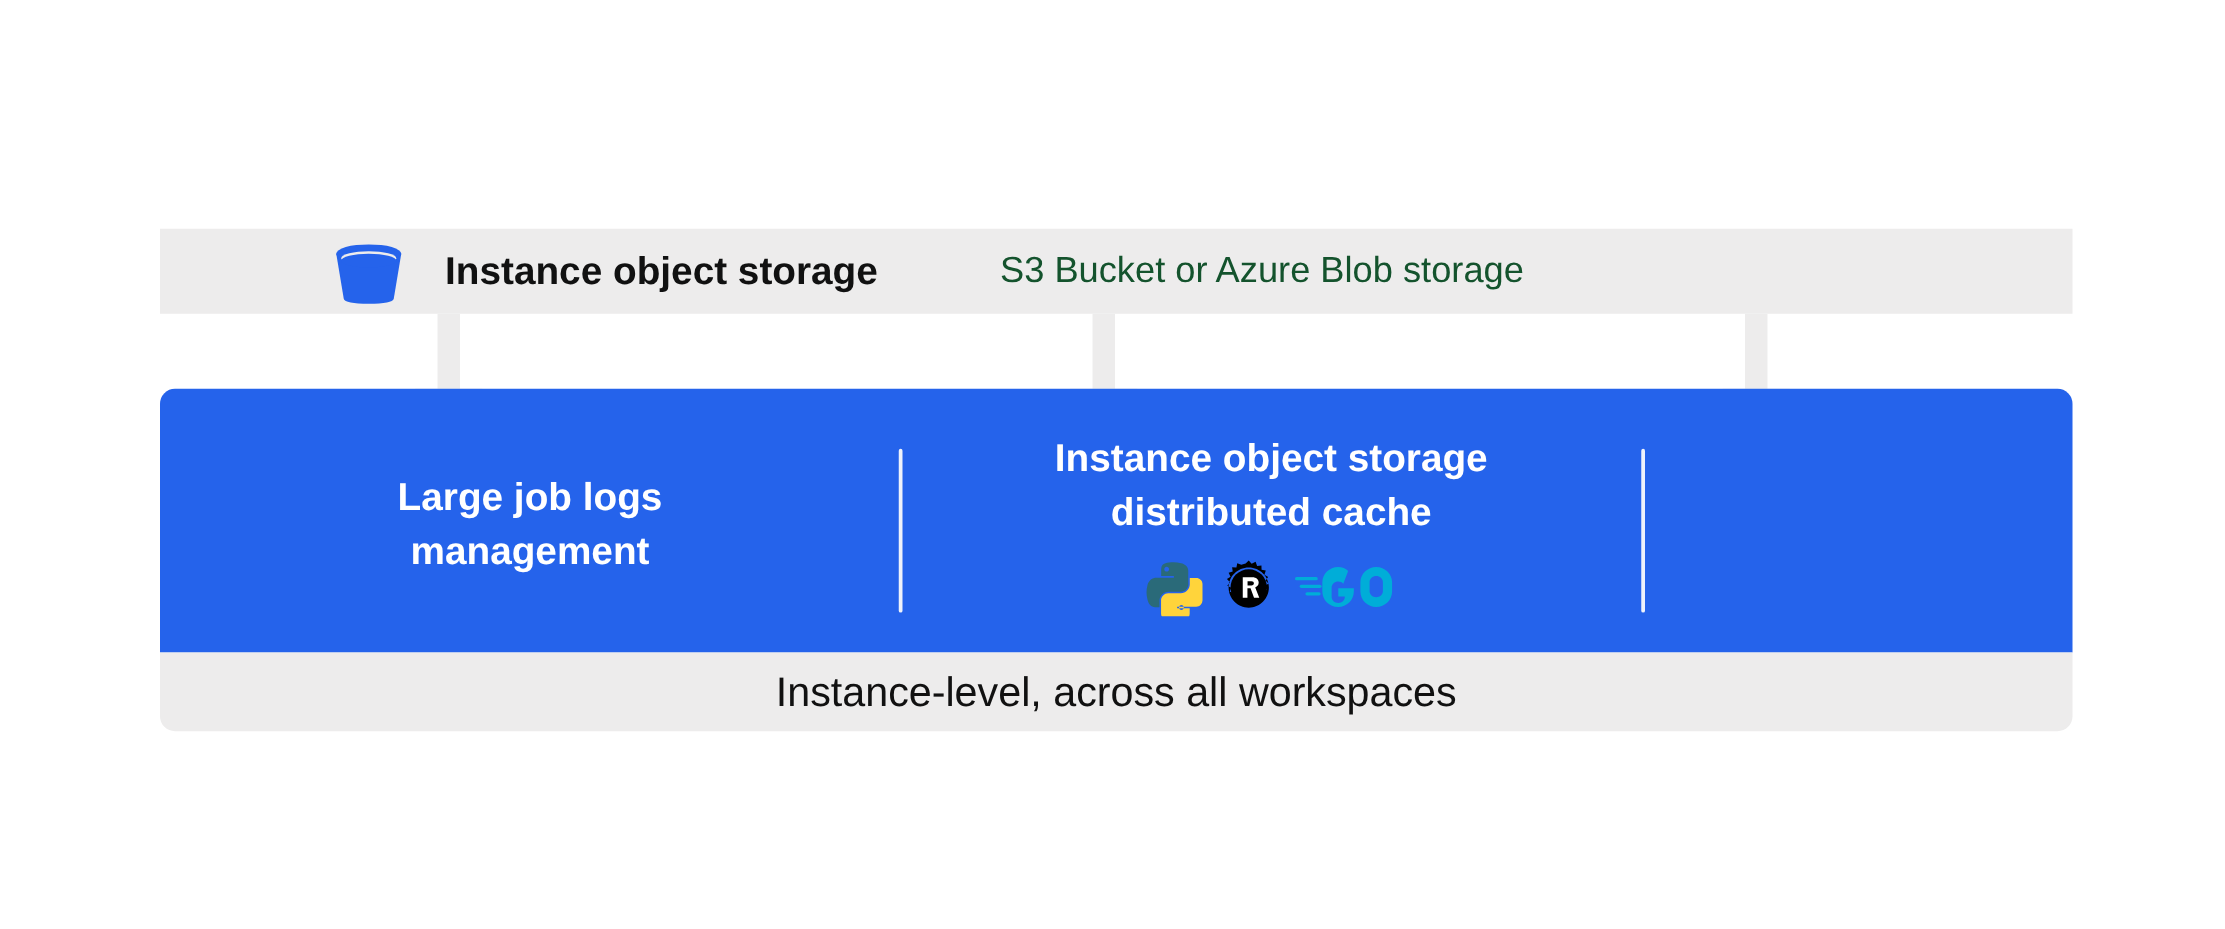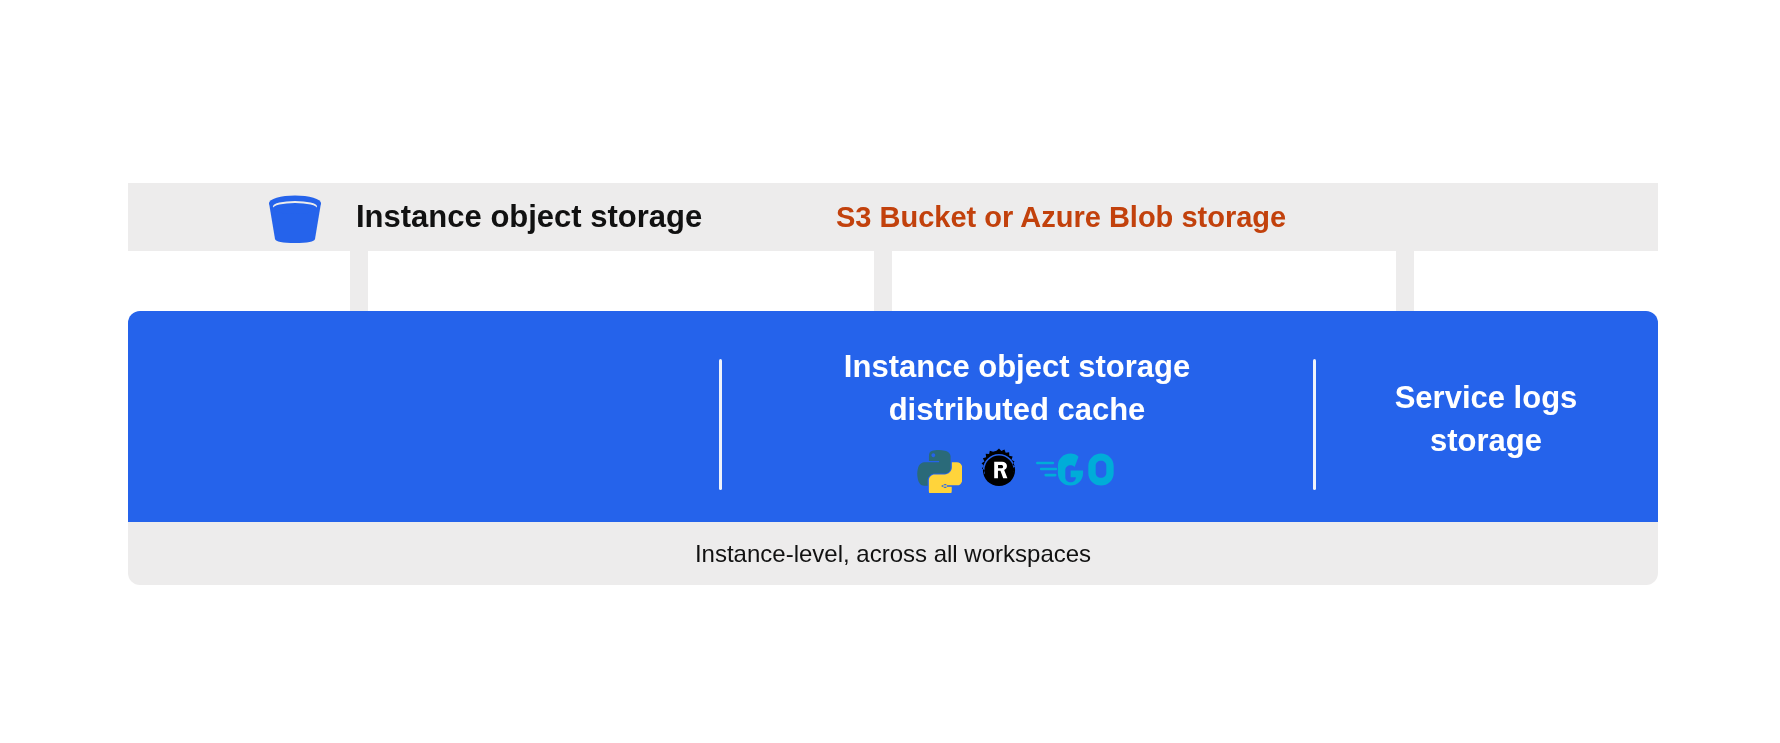--- a/index.html
+++ b/index.html
@@ -72,25 +72,24 @@
     color: #111111;
     font-size: 31px;
     font-weight: bold;
     white-space: nowrap;
   }
   .storage-sublabel {
     position: absolute;
     left: 672px;
     top: 50%;
     transform: translateY(-50%);
-    color: #c2410c;
+    color: #14532d;
     font-size: 29px;
-    font-weight: bold;
+    font-weight: normal;
     white-space: nowrap;
-    margin-left: 36px;
   }
 
   
   .connector {
     position: absolute;
     top: 166px;
     width: 54px;
     height: 100px;
   }
   .connector svg { display: block; }
@@ -158,21 +157,21 @@
     height: 63px;
     background: #EDECEC;
     border-radius: 0 0 12px 12px;
     display: flex;
     align-items: center;
     justify-content: center;
     box-sizing: border-box;
   }
   .footer-text {
     color: #111111;
-    font-size: 24px;
+    font-size: 33px;
     font-weight: normal;
     white-space: nowrap;
   }
 </style>
 </head>
 <body>
 
 <div class="diagram">
 
 
@@ -200,20 +199,24 @@
     </svg>
   </div>
   <div class="connector" style="left:1250px;">
     <svg width="54" height="100" viewBox="0 0 54 100" xmlns="http://www.w3.org/2000/svg">
       <path d="M18 0 H36 V60 H54 L27 100 L0 60 H18 Z" fill="#EDECEC"></path>
     </svg>
   </div>
 
   <div class="features-panel">
 
+    <div class="feature-col col-left">
+      <div class="feature-title">Large job logs
+management</div>
+    </div>
 
     <div class="feature-col col-middle">
       <div class="feature-title">Instance object storage
 distributed cache</div>
       <div class="lang-logos">
         <span>
           <svg width="46" height="46" viewBox="0 0 48 48" xmlns="http://www.w3.org/2000/svg">
             <path d="M23.8 3c-2.7 0-5 .3-6.7.8-3 .9-3.6 2.8-3.6 6.2v4.5h10.6v1.4H9.6c-3.5 0-6.5 2.1-7.5 6.1-1.1 4.6-1.1 7.5 0 12.3 .9 3.6 2.9 6.1 6.3 6.1h3.7v-5.4c0-3.9 3.4-7.4 7.5-7.4h10.5c3.3 0 6-2.7 6-6V10c0-3.2-2.7-5.6-6-6.2-2-.4-4.2-.8-6.3-.8zm-5.7 3.6c1.1 0 2 .9 2 2.1 0 1.1-.9 2-2 2-1.1 0-2-.9-2-2 0-1.2.9-2.1 2-2.1z" fill="#2A6A79"></path>
             <path d="M37.4 16v5.2c0 4.1-3.5 7.5-7.5 7.5H19.4c-3.2 0-6 2.8-6 6v11.2c0 3.2 2.8 5.1 6 6 3.8 1.1 7.4 1.3 11.9 0 3-.9 6-2.6 6-6V41.4H26.8V40h15.9c3.5 0 4.8-2.4 6-6 1.2-3.7 1.2-7.2 0-12-.8-3.5-2.5-6-6-6zM30.4 38.7c1.1 0 2 .9 2 2 0 1.2-.9 2.1-2 2.1-1.1 0-2-.9-2-2.1 0-1.1.9-2 2-2z" fill="#FFD43B"></path>
           </svg>
@@ -234,24 +237,20 @@
               <rect x="5" y="20" width="23" height="3.4" rx="1.7"></rect>
               <rect x="11" y="28" width="16" height="3.4" rx="1.7"></rect>
               <path d="M56 5.5c-2.6-2.6-6.3-4.2-10.6-4.2-9.2 0-16.6 7.3-16.6 16.3v9.6c0 9 7.4 16.3 16.6 16.3 9.2 0 16.6-7.3 16.6-16.3v-3.4H45.6v8.6h6.9v.5c0 3.5-3 6.3-6.9 6.3-3.9 0-7-2.8-7-6.3v-9.8c0-3.5 3.1-6.3 7-6.3 2.1 0 4 .8 5.3 2.2z"></path>
               <path d="M85.6 1.3c-9.2 0-16.7 7.3-16.7 16.3v9.6c0 9 7.5 16.3 16.7 16.3s16.7-7.3 16.7-16.3v-9.6c0-9-7.5-16.3-16.7-16.3zm0 9.6c3.9 0 7 2.8 7 6.3v9.8c0 3.5-3.1 6.3-7 6.3s-7-2.8-7-6.3v-9.8c0-3.5 3.1-6.3 7-6.3z"></path>
             </g>
           </svg>
         </span>
       </div>
     </div>
 
-    <div class="feature-col col-right">
-      <div class="feature-title">Service logs
-storage</div>
-    </div>
 
     <div class="divider divider-1"></div>
     <div class="divider divider-2"></div>
   </div>
 
   <div class="footer-bar">
     <div class="footer-text">Instance-level, across all workspaces</div>
   </div>
 
 </div>

